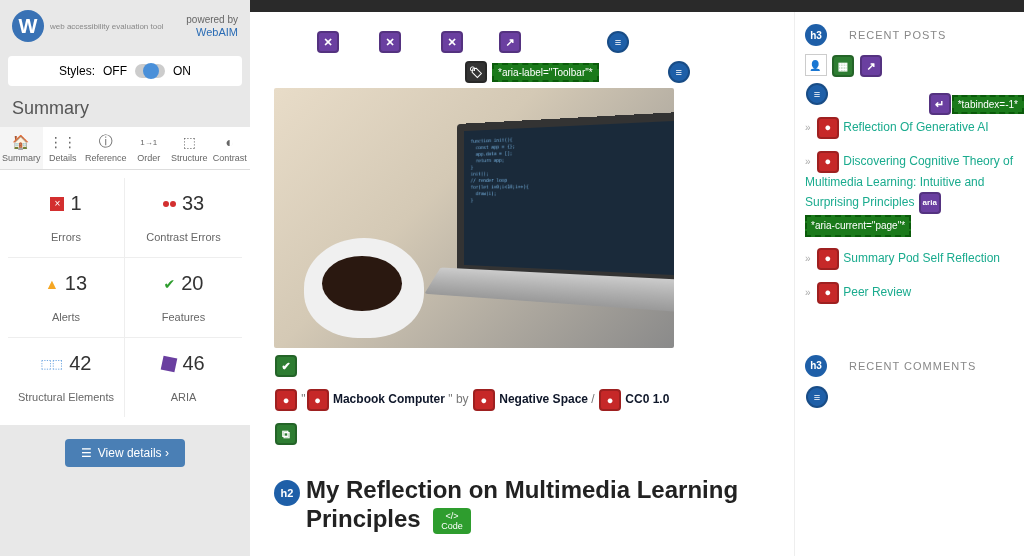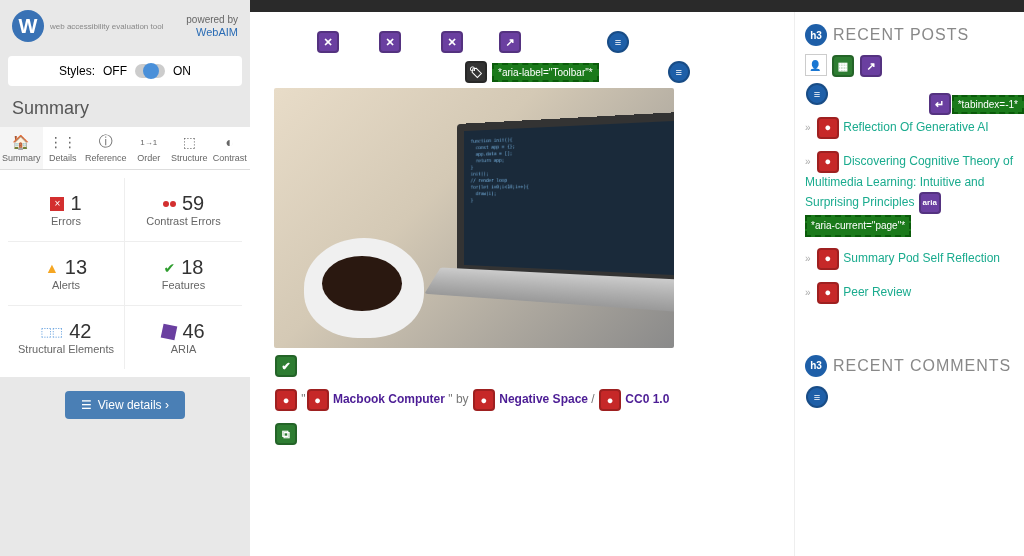--- a/index.html
+++ b/index.html
@@ -20,21 +20,21 @@
 .summary-title{font-size:18px;color:#555;padding:8px 12px}
 .tabs{display:flex;background:#fff;border-bottom:1px solid #ddd}
 .tab{flex:1;text-align:center;padding:6px 2px;font-size:9px;color:#666;display:flex;flex-direction:column;align-items:center;gap:2px;cursor:pointer}
 .tab.active{background:#f5f5f5}
 .tab .ico{font-size:14px;height:18px;display:flex;align-items:center}
 .stats{background:#fff;margin:0;display:grid;grid-template-columns:1fr 1fr;padding:8px}
 .stat{padding:14px 8px;text-align:center;border-bottom:1px solid #eee}
 .stat:nth-child(odd){border-right:1px solid #eee}
 .stat:nth-child(5),.stat:nth-child(6){border-bottom:none}
 .stat-top{display:flex;align-items:center;justify-content:center;gap:6px;font-size:20px;color:#333}
-.stat-label{font-size:11px;color:#666;margin-top:0}
+.stat-label{font-size:11px;color:#666;margin-top:16px}
 .details-btn{margin:14px auto;display:flex;align-items:center;gap:6px;background:#4a7fb5;color:#fff;border:none;padding:7px 16px;border-radius:4px;font-size:12px;cursor:pointer}
 .content{flex:1;background:#fff;position:relative;overflow:hidden}
 .topbar{height:12px;background:#2a2a2a;width:100%}
 .page{display:flex;background:#fff;height:544px}
 .main{flex:1;padding:12px 24px;position:relative;overflow:hidden}
 .right{width:230px;padding:12px 10px;border-left:1px solid #eee;overflow:hidden}
 .wv-icon{display:inline-flex;width:22px;height:22px;border-radius:4px;align-items:center;justify-content:center;color:#fff;font-size:11px;font-weight:bold;margin:1px;vertical-align:middle;border:2px solid rgba(0,0,0,.2)}
 .wv-purple{background:#6a3fa0}
 .wv-blue-round{background:#1e5fa8;border-radius:50%}
 .wv-green{background:#2e7d32}
@@ -42,28 +42,28 @@
 .wv-dark{background:#333}
 .wv-label{display:inline-block;background:#1b7a1b;color:#fff;font-size:10px;padding:2px 4px;border:2px dashed #0a5a0a;vertical-align:middle}
 .icon-row{display:flex;gap:12px;align-items:center;margin:6px 0}
 .hero-img{width:400px;height:260px;background:linear-gradient(135deg,#e8dcc8 0%,#d4c9b5 40%,#8a8a8a 100%);border-radius:2px;position:relative;overflow:hidden;margin-top:4px}
 .laptop{position:absolute;right:-20px;top:30px;width:250px;height:160px;background:#333;border-radius:4px;transform:perspective(400px) rotateY(-15deg)}
 .laptop::after{content:"";position:absolute;bottom:-40px;left:-30px;width:310px;height:60px;background:linear-gradient(180deg,#ccc,#999);transform:perspective(400px) rotateX(60deg);border-radius:4px}
 .laptop-screen{position:absolute;inset:8px;background:#1a2a3a;font-size:5px;color:#7ab8e8;padding:8px;line-height:7px;overflow:hidden;font-family:monospace}
 .cup{position:absolute;left:30px;bottom:10px;width:120px;height:100px;background:#f0f0f0;border-radius:50% 50% 45% 45%}
 .cup::after{content:"";position:absolute;top:18px;left:18px;width:80px;height:55px;background:#2a1810;border-radius:50%}
 .caption{margin:10px 0;font-size:12px}
-.caption .lnk{color:#4c1d95;font-weight:bold}
+.caption .lnk{color:#0f172a;font-weight:bold}
 .h2-row{display:flex;align-items:flex-start;gap:6px;margin-top:30px}
 .h2-badge{width:26px;height:26px;border-radius:50%;background:#1e5fa8;color:#fff;display:flex;align-items:center;justify-content:center;font-size:11px;font-weight:bold;flex-shrink:0;margin-top:4px}
 .h2-text{font-size:24px;font-weight:bold;color:#222;line-height:1.2}
 .code-badge{display:inline-flex;flex-direction:column;align-items:center;background:#2e9d2e;color:#fff;padding:3px 8px;border-radius:4px;font-size:9px;margin-left:8px;vertical-align:bottom}
-.h3-row{display:flex;align-items:center;gap:6px;margin-bottom:8px}
+.h3-row{display:flex;align-items:center;gap:22px;margin-bottom:8px}
 .h3-badge{width:22px;height:22px;border-radius:50%;background:#1e5fa8;color:#fff;display:flex;align-items:center;justify-content:center;font-size:10px;font-weight:bold}
-.h3-text{font-size:16px;color:#888;letter-spacing:1px}
+.h3-text{font-size:11px;color:#888;letter-spacing:1px}
 .post-item{margin:10px 0;font-size:12px;line-height:1.4}
 .post-item .arr{color:#aaa;margin-right:2px;font-size:10px}
 .post-link{color:#1aab8e}
 .mini-icons{display:flex;gap:4px;margin-bottom:4px}
 .mini-box{width:22px;height:22px;border:1px solid #ccc;display:flex;align-items:center;justify-content:center;font-size:10px;color:#aaa}
 .tabindex{position:absolute;right:0;top:92px;display:flex;align-items:center}
 .i-err{display:inline-block;width:14px;height:14px;background:#d32f2f;color:#fff;font-size:10px;text-align:center;line-height:14px}
 .i-contrast{display:inline-flex;gap:1px}
 .i-contrast span{width:6px;height:6px;border-radius:50%}
 .i-alert{color:#f5a623;font-size:14px}
@@ -133,35 +133,35 @@
             <span>1</span>
           </div>
         <div class="stat-label">Errors</div>
       </div>
       <div class="stat">
         <div class="stat-top">
             <span class="i-contrast">
               <span style="background:#d32f2f"></span>
               <span style="background:#d32f2f"></span>
             </span>
-            <span>59</span>
+            <span>33</span>
           </div>
         <div class="stat-label">Contrast Errors</div>
       </div>
       <div class="stat">
         <div class="stat-top">
             <span class="i-alert">▲</span>
             <span>13</span>
           </div>
         <div class="stat-label">Alerts</div>
       </div>
       <div class="stat">
         <div class="stat-top">
             <span class="i-feat">✔</span>
-            <span>18</span>
+            <span>20</span>
           </div>
         <div class="stat-label">Features</div>
       </div>
       <div class="stat">
         <div class="stat-top">
             <span class="i-struct">⬚⬚</span>
             <span>42</span>
           </div>
         <div class="stat-label">Structural Elements</div>
       </div>
@@ -221,20 +221,30 @@
           <span style="color:#777">" by </span>
           <span class="wv-icon wv-red">●</span>
           <a class="lnk">Negative Space</a>
           <span style="color:#777">/ </span>
           <span class="wv-icon wv-red">●</span>
           <a class="lnk">CC0 1.0</a>
         </div>
 
         <div><span class="wv-icon wv-green">⧉</span></div>
 
+        <div class="h2-row">
+          <span class="h2-badge">h2</span>
+          <div>
+            <span class="h2-text">My Reflection on Multimedia Learning Principles</span>
+            <span class="code-badge">
+              <span>&lt;/&gt;</span>
+              <span>Code</span>
+            </span>
+          </div>
+        </div>
       </div>
 
       <div class="right">
         <div class="h3-row">
           <span class="h3-badge">h3</span>
           <span class="h3-text">RECENT POSTS</span>
         </div>
         <div class="mini-icons">
           <span class="mini-box">👤</span>
           <span class="wv-icon wv-green">▦</span>

